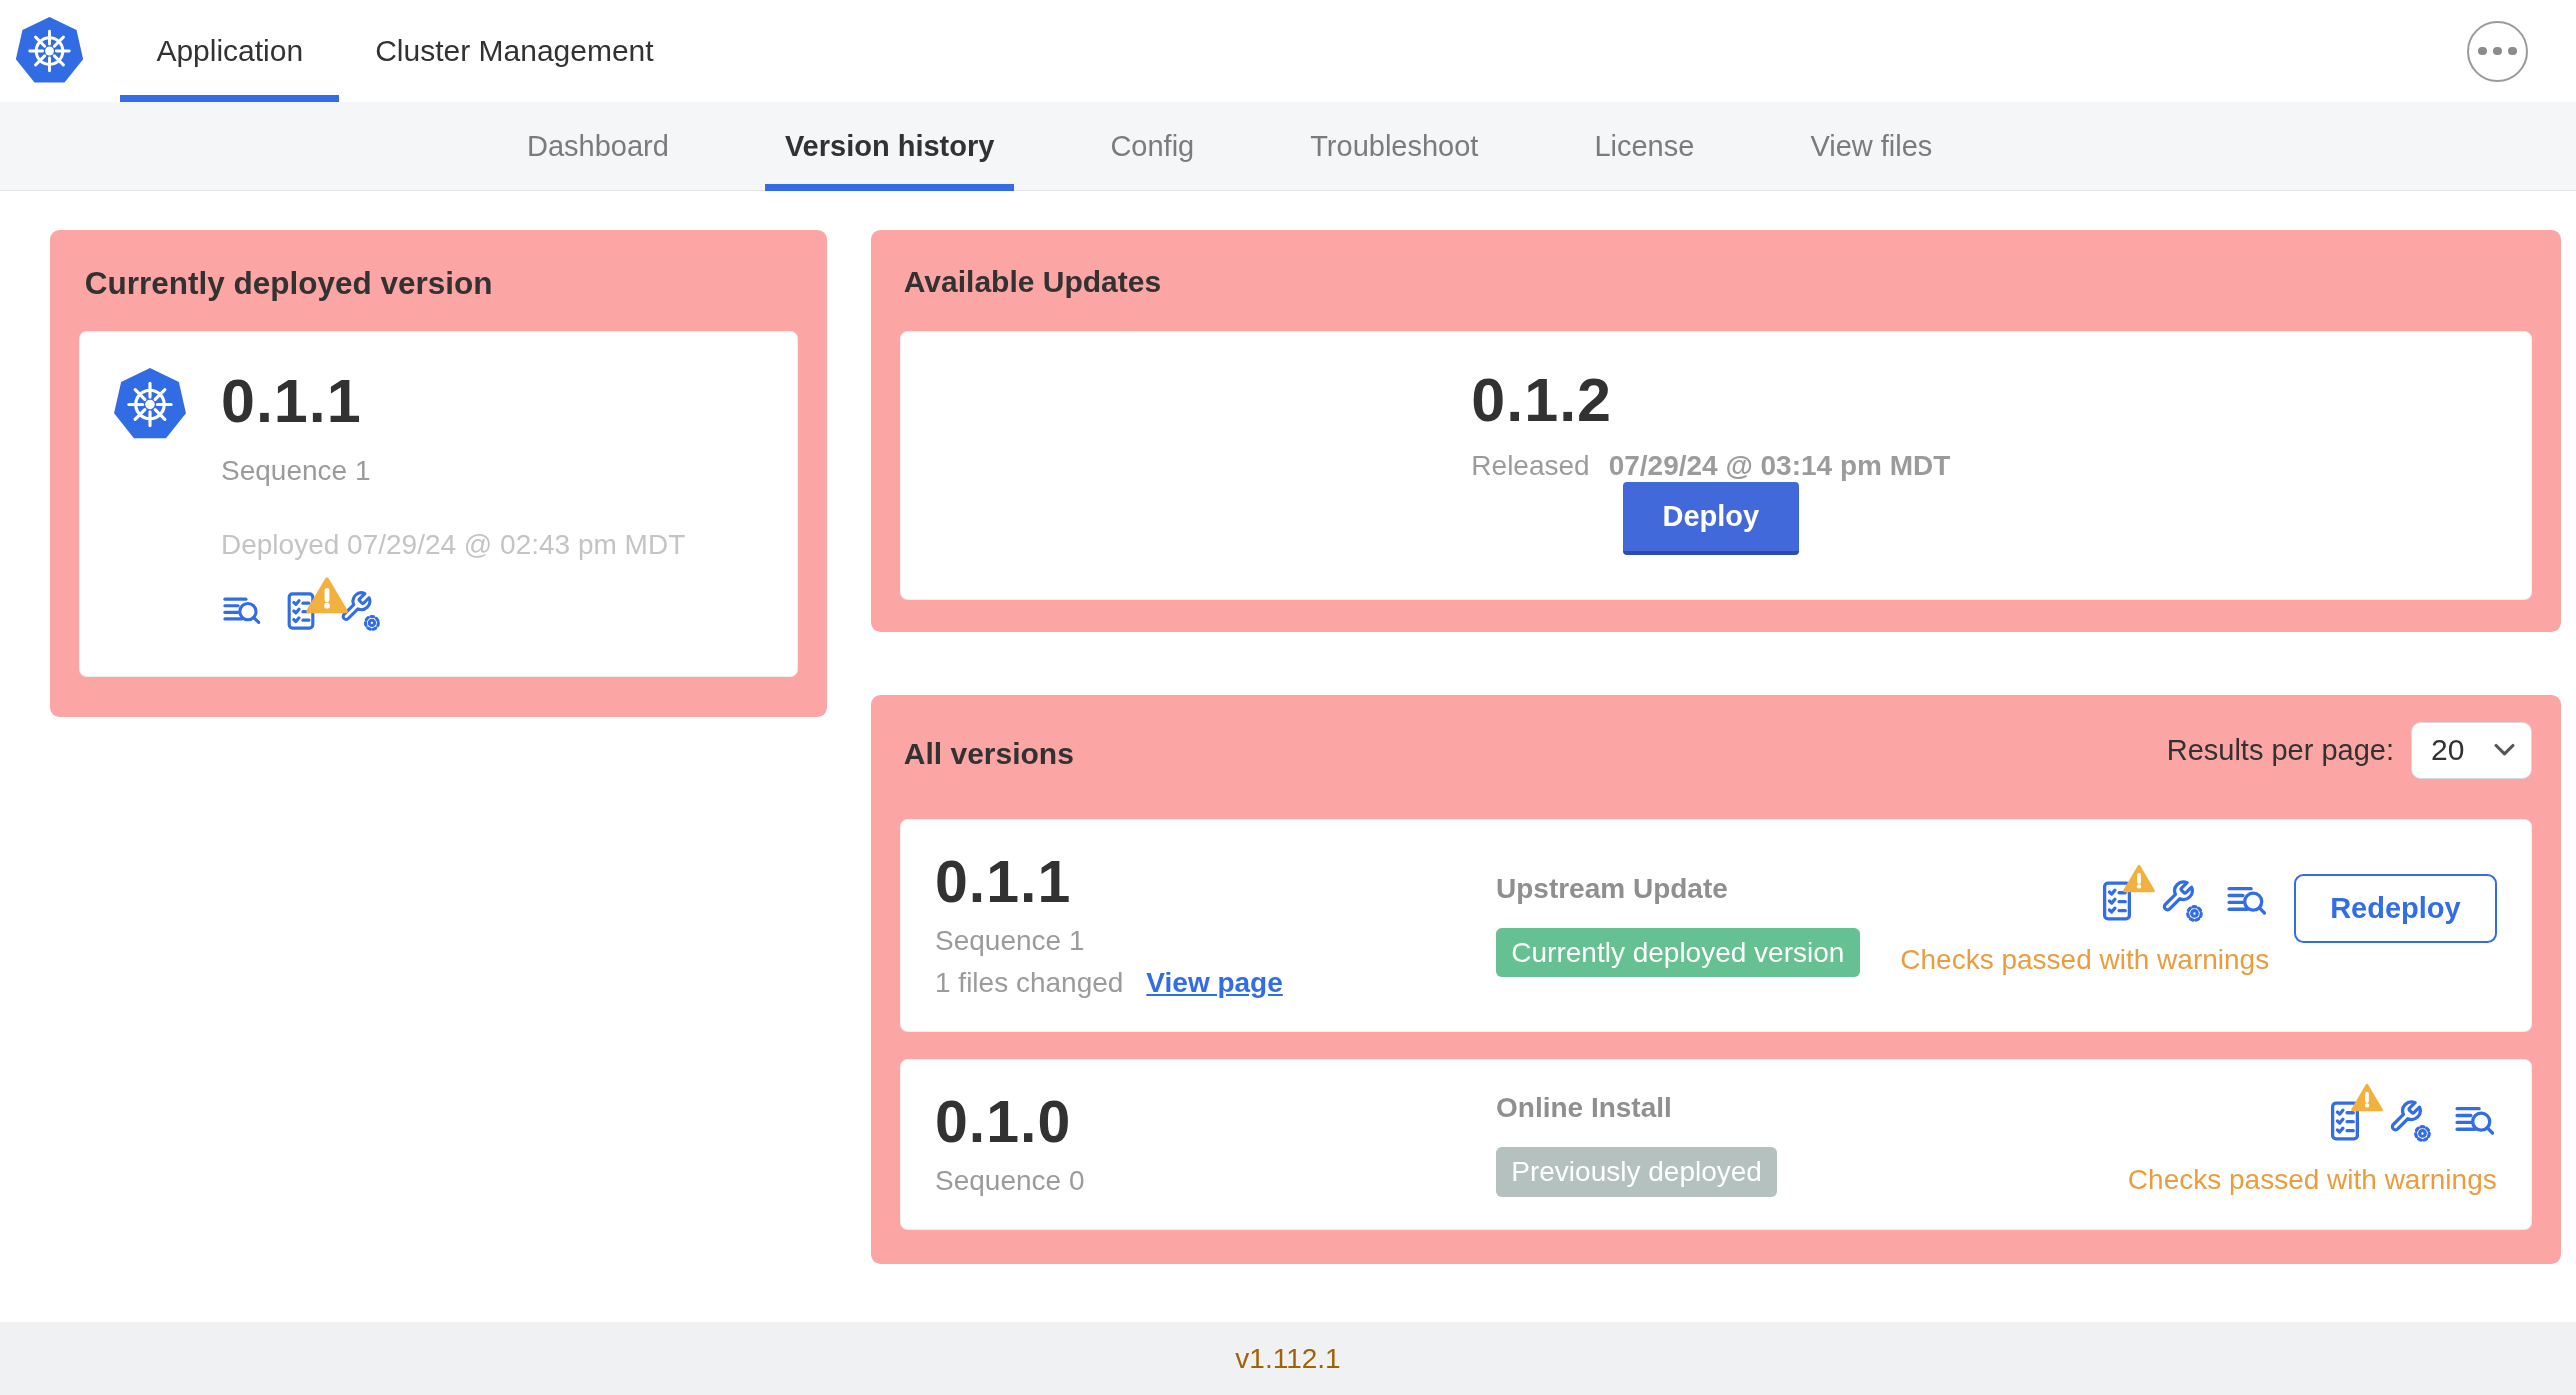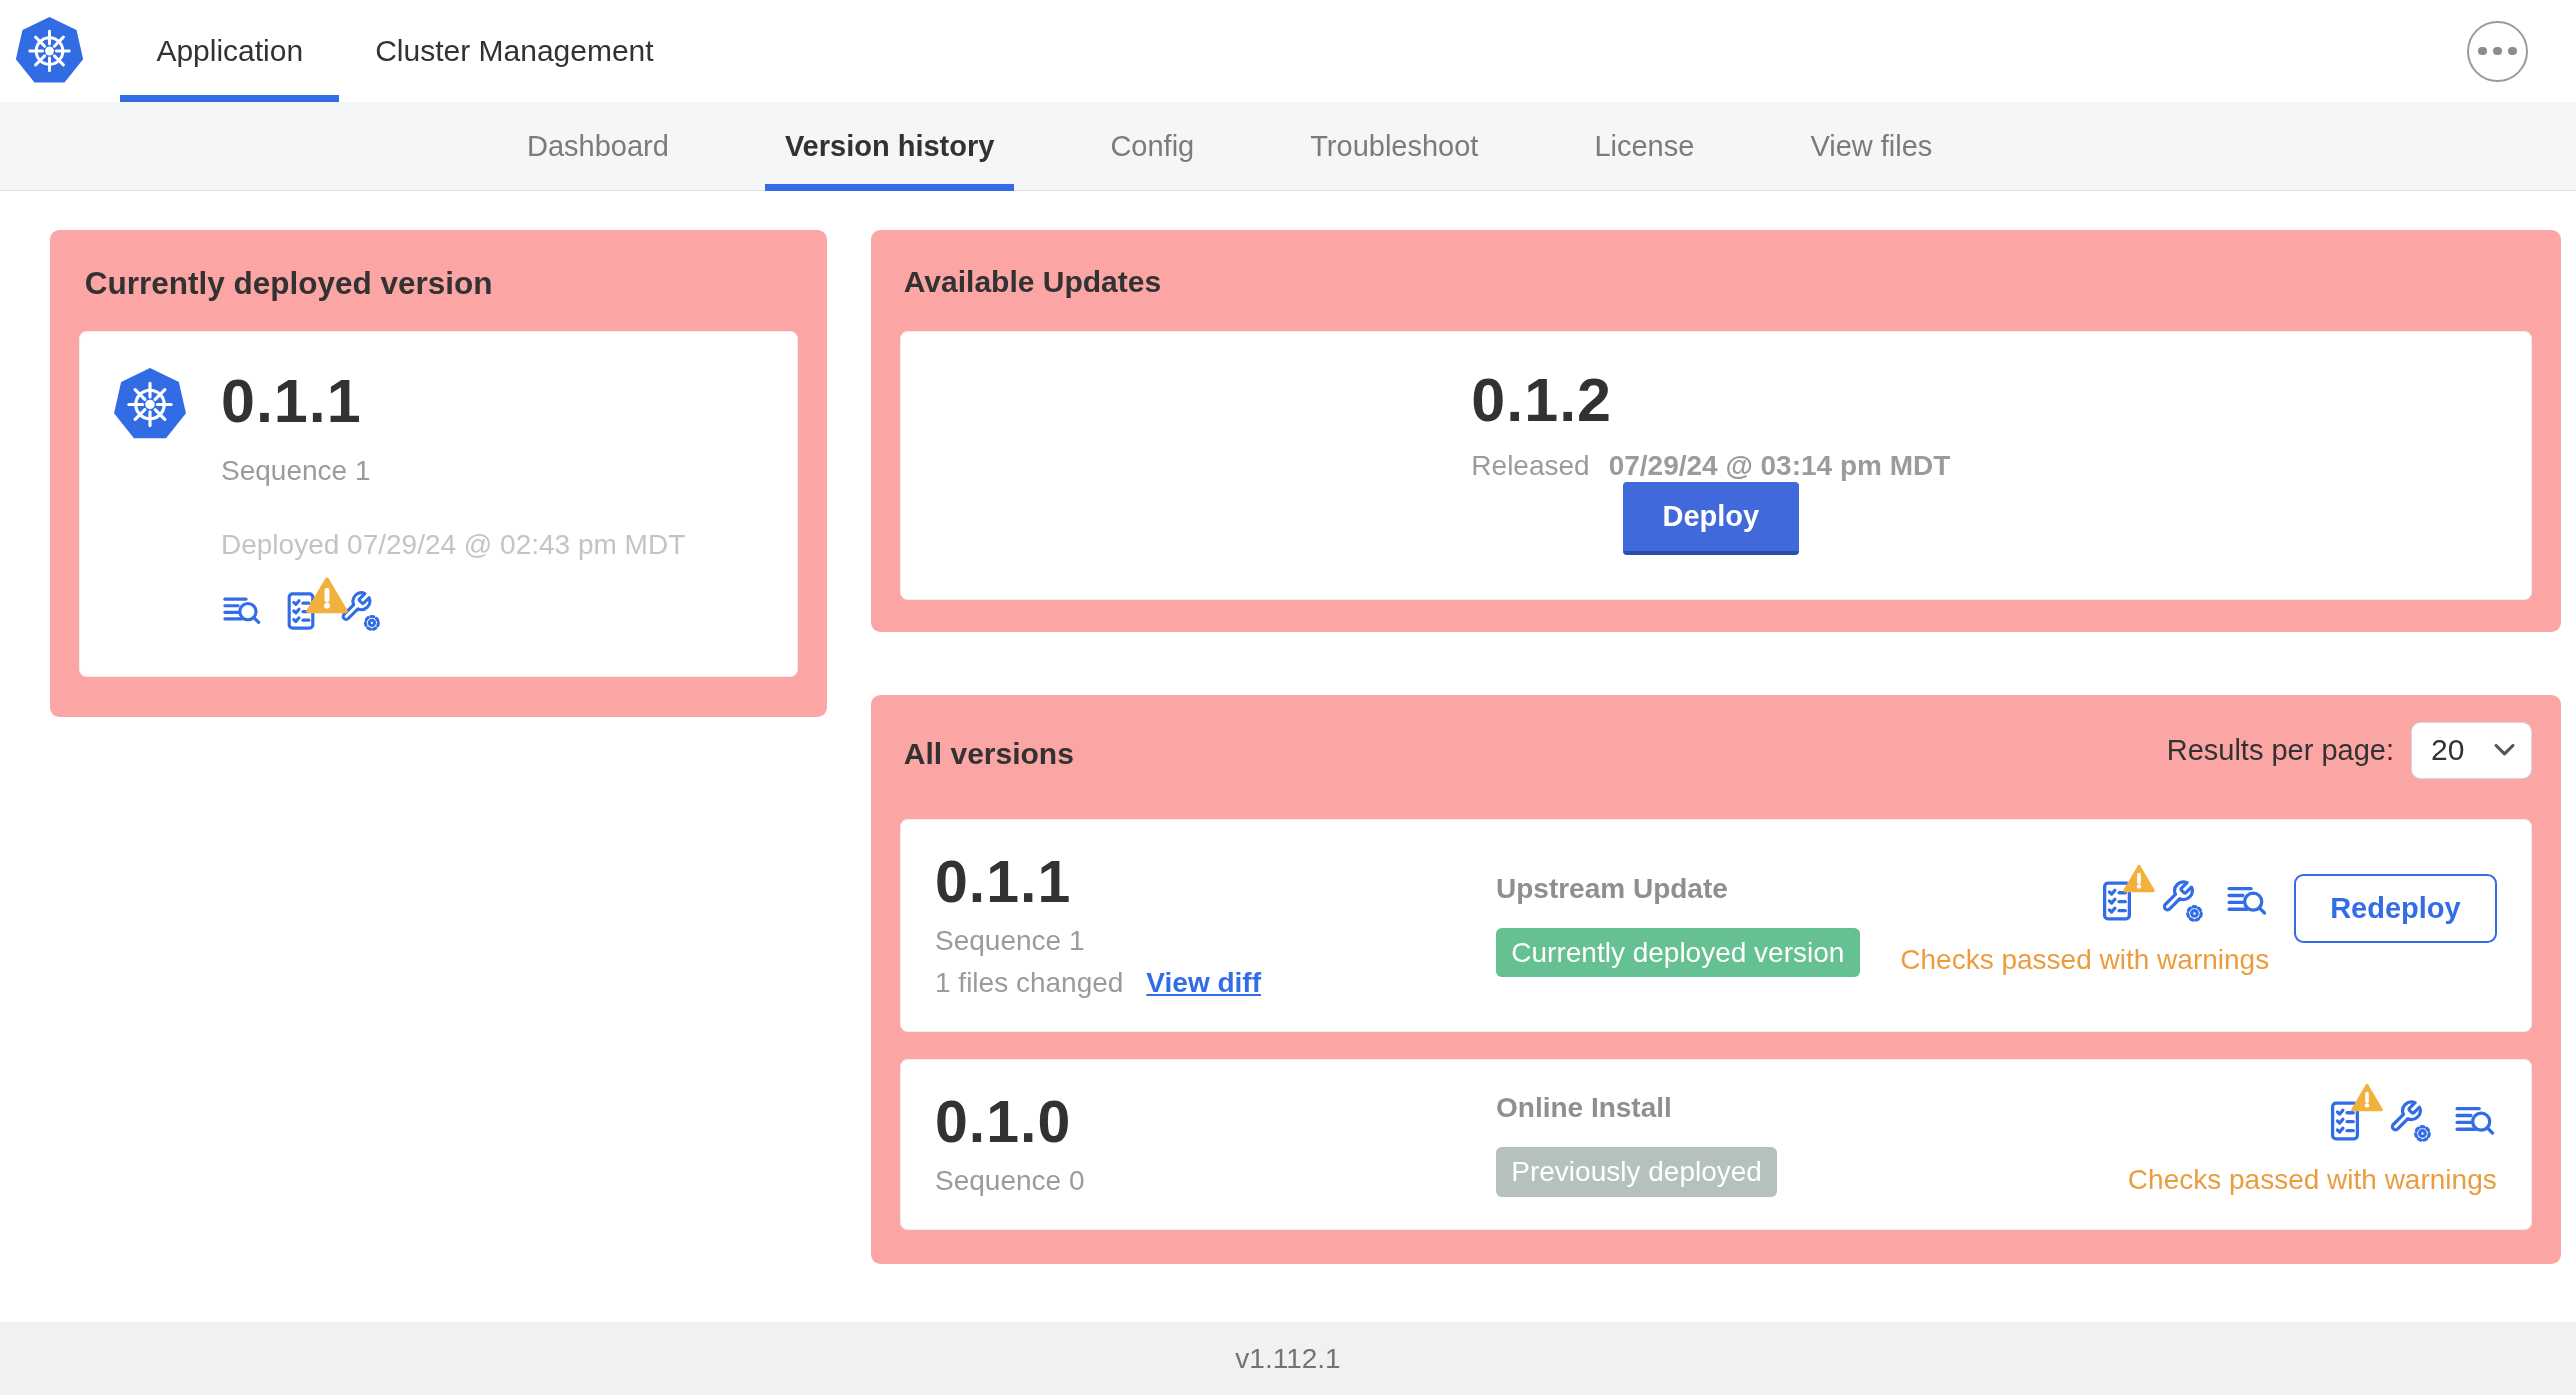--- a/index.html
+++ b/index.html
@@ -73,21 +73,21 @@
   .vr-right { display:flex; align-items:flex-start; justify-content:flex-end; }
   .icons-col { display:flex; flex-direction:column; align-items:flex-end; }
   .icons-row { display:flex; gap:21px; align-items:center; margin-top:5.7px; }
   .icon svg { width:44px; height:44px; display:block; }
   .cv-icons .icon svg { width:42px; height:42px; }
   .icon-warn { position:relative; display:inline-block; }
   .warn-tri { position:absolute; top:-15.3px; right:-16px; width:32px; height:30px; }
   .warn-tri svg { width:32px; height:30px; display:block; }
   .checks-text { margin-top:21px; font-size:28px; font-weight:500; color:#eb9d3e; white-space:nowrap; }
 
-  footer { height:74px; flex:none; background:#eff1f3; display:flex; align-items:center; justify-content:center; font-size:28px; color:#737373; }
+  footer { height:74px; flex:none; background:#eff1f3; display:flex; align-items:center; justify-content:center; font-size:28px; color:#a16207; }
 </style>
 </head>
 <body>
 
 <svg width="0" height="0" style="position:absolute">
   <defs>
     <g id="k8s-logo">
       <polygon points="37,2 64.4,15.2 71.1,44.8 52.2,68.5 21.8,68.5 2.9,44.8 9.6,15.2" fill="#326ce5"></polygon>
       <g stroke="#fff" stroke-width="3" stroke-linecap="round" fill="none">
         <circle cx="37" cy="36.5" r="13.5"></circle>
@@ -251,21 +251,21 @@
             </div>
           </div>
         </div>
 
         <div class="inner-card version-row">
           <div class="vr-left">
             <div class="vr-version">0.1.1</div>
             <div class="vr-seq">Sequence 1</div>
             <div class="vr-files">
               <span>1 files changed</span>
-              <a class="view-diff">View diff</a>
+              <a class="view-diff">View page</a>
             </div>
           </div>
           <div class="vr-mid">
             <div class="vr-source">Upstream Update</div>
             <span class="badge badge-green">Currently deployed version</span>
           </div>
           <div class="vr-right">
             <div class="icons-col">
               <div class="icons-row">
                 <span class="icon icon-warn">

